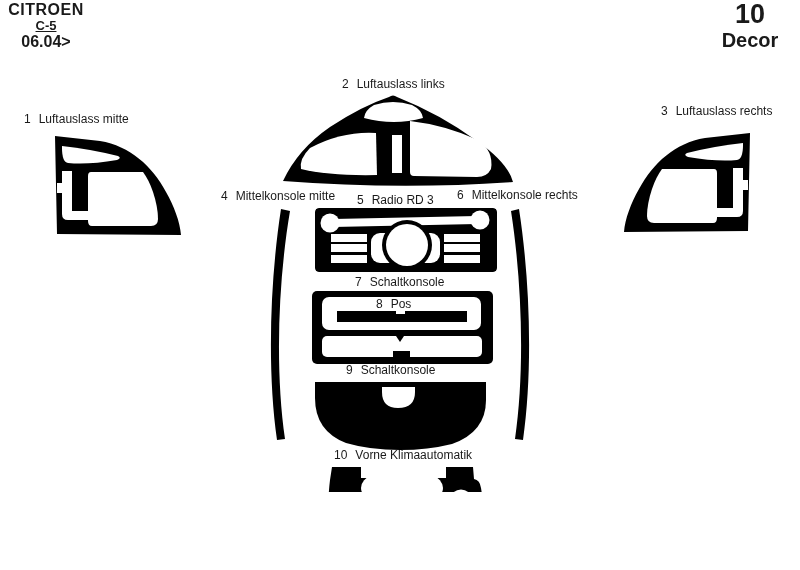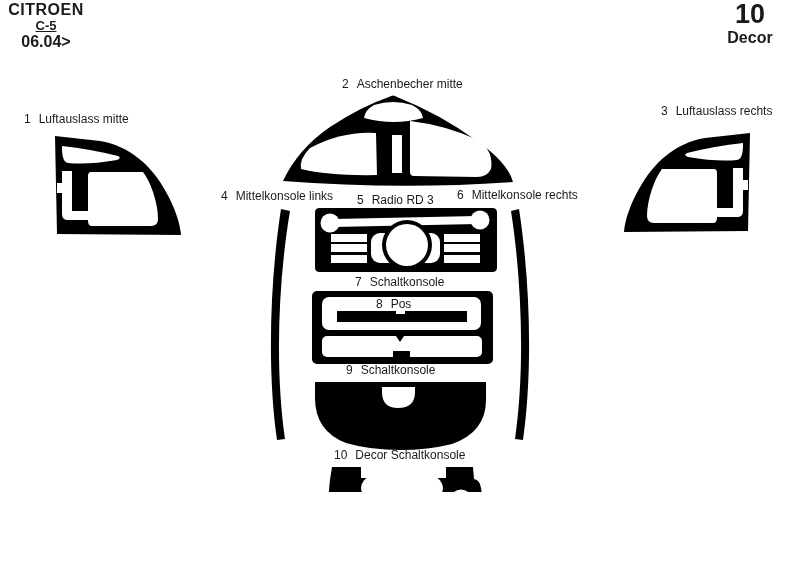--- a/index.html
+++ b/index.html
@@ -9,21 +9,21 @@
   }
   .diagram-svg{position:absolute;left:0;top:0;}
   .part{fill:var(--part-fill,#000);}
   .cut{fill:#fff;}
   .brand-block{position:absolute;left:2px;top:2px;width:88px;text-align:center;font-weight:bold;line-height:1;}
   .brand{font-size:16px;letter-spacing:.5px;}
   .model{font-size:13px;margin-top:1px;text-decoration:underline;}
   .range{font-size:16px;margin-top:2px;}
   .decor-block{position:absolute;right:4px;top:1px;width:92px;text-align:center;font-weight:bold;line-height:1;}
   .decor-num{font-size:27px;}
-  .decor-label{font-size:16px;margin-top:2px;}
+  .decor-label{font-size:20px;margin-top:2px;}
   .part-label{
     position:absolute;font-size:12px;white-space:nowrap;
     display:flex;gap:8px;align-items:baseline;line-height:1;
   }
 </style>
 </head>
 <body>
 
 <div class="page">
 
@@ -108,29 +108,29 @@
       <circle class="cut" cx="461" cy="501" r="11.5"></circle>
     </g>
   </svg>
 
   <div class="part-label" style="left:24px;top:113px">
     <span>1</span>
       <span>Luftauslass mitte</span>
   </div>
   <div class="part-label" style="left:342px;top:78px">
     <span>2</span>
-      <span>Aschenbecher mitte</span>
+      <span>Luftauslass links</span>
   </div>
   <div class="part-label" style="left:661px;top:105px">
     <span>3</span>
       <span>Luftauslass rechts</span>
   </div>
   <div class="part-label" style="left:221px;top:190px">
     <span>4</span>
-      <span>Mittelkonsole links</span>
+      <span>Mittelkonsole mitte</span>
   </div>
   <div class="part-label" style="left:357px;top:194px">
     <span>5</span>
       <span>Radio RD 3</span>
   </div>
   <div class="part-label" style="left:457px;top:189px">
     <span>6</span>
       <span>Mittelkonsole rechts</span>
   </div>
   <div class="part-label" style="left:355px;top:276px">
@@ -140,16 +140,16 @@
   <div class="part-label" style="left:376px;top:298px">
     <span>8</span>
       <span>Pos</span>
   </div>
   <div class="part-label" style="left:346px;top:364px">
     <span>9</span>
       <span>Schaltkonsole</span>
   </div>
   <div class="part-label" style="left:334px;top:449px">
     <span>10</span>
-      <span>Decor Schaltkonsole</span>
+      <span>Vorne Klimaautomatik</span>
   </div>
 
 </div>
 
 </body></html>

